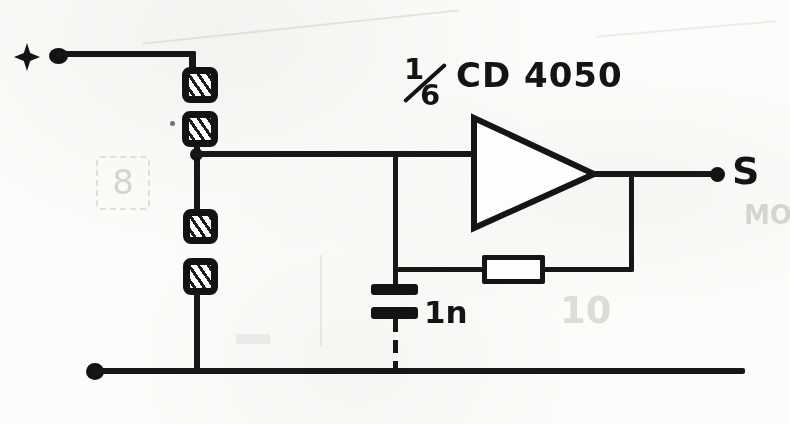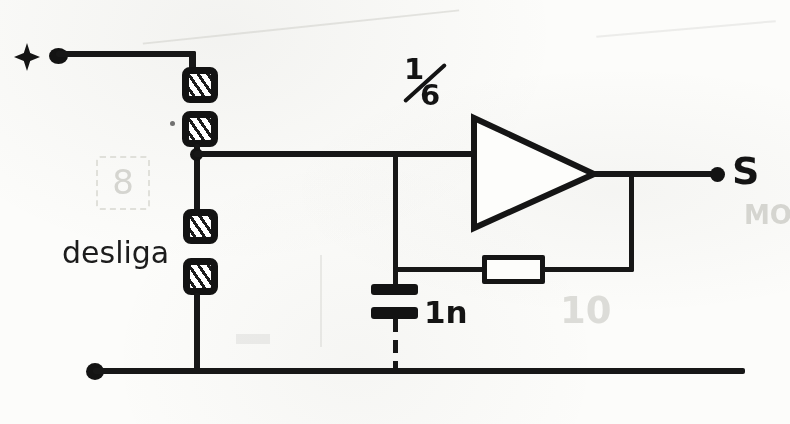--- a/index.html
+++ b/index.html
@@ -65,21 +65,20 @@
   <div class="wire" style="left:189px;top:51px;width:7px;height:20px;"></div>
 
   <div class="pad" style="left:182px;top:67px;width:36px;height:36px;"></div>
   <div class="pad" style="left:182px;top:111px;width:36px;height:36px;"></div>
 
   <div class="wire" style="left:194px;top:144px;width:6px;height:68px;"></div>
   <div class="dot" style="left:190px;top:148px;width:13px;height:13px;"></div>
 
   <div class="pad" style="left:183px;top:209px;width:35px;height:35px;"></div>
   <div class="pad" style="left:183px;top:258px;width:35px;height:37px;"></div>
-  <div class="lbl lbl-plain" style="left:62px;top:238px;">desliga</div>
 
   <div class="wire" style="left:194px;top:293px;width:6px;height:80px;"></div>
 
   <div class="wire" style="left:194px;top:151px;width:285px;height:6px;"></div>
 
   <div class="wire" style="left:393px;top:151px;width:5px;height:137px;"></div>
 
   <div class="plate" style="left:371px;top:284px;width:47px;height:11px;"></div>
   <div class="plate" style="left:371px;top:307px;width:47px;height:12px;"></div>
   <div class="dashwire" style="left:393px;top:319px;height:52px;"></div>
@@ -92,20 +91,21 @@
 
   <div class="abs" style="left:468px;top:111px;">
     <svg width="133" height="124" viewBox="0 0 133 124">
       <polygon points="6,7 6,117 126,63" fill="#fdfdfb" stroke="#151515" stroke-width="6" stroke-linejoin="miter"></polygon>
     </svg>
   </div>
 
   <div class="lbl lbl-bold" style="left:404px;top:55px;font-size:29px;">1</div>
   <div class="slash" style="left:423px;top:55px;height:56px;"></div>
   <div class="lbl lbl-bold" style="left:420px;top:81px;font-size:29px;">6</div>
+  <div class="lbl lbl-bold" style="left:456px;top:58px;font-size:34px;letter-spacing:1px;">CD 4050</div>
 
   <div class="wire" style="left:592px;top:171px;width:127px;height:6px;"></div>
   <div class="dot" style="left:710px;top:167px;width:15px;height:15px;"></div>
   <div class="lbl lbl-bold" style="left:732px;top:152px;font-size:38px;">S</div>
 
   <div class="dot" style="left:86px;top:363px;width:18px;height:17px;"></div>
   <div class="wire" style="left:93px;top:368px;width:652px;height:6px;"></div>
 
 </div>
 

